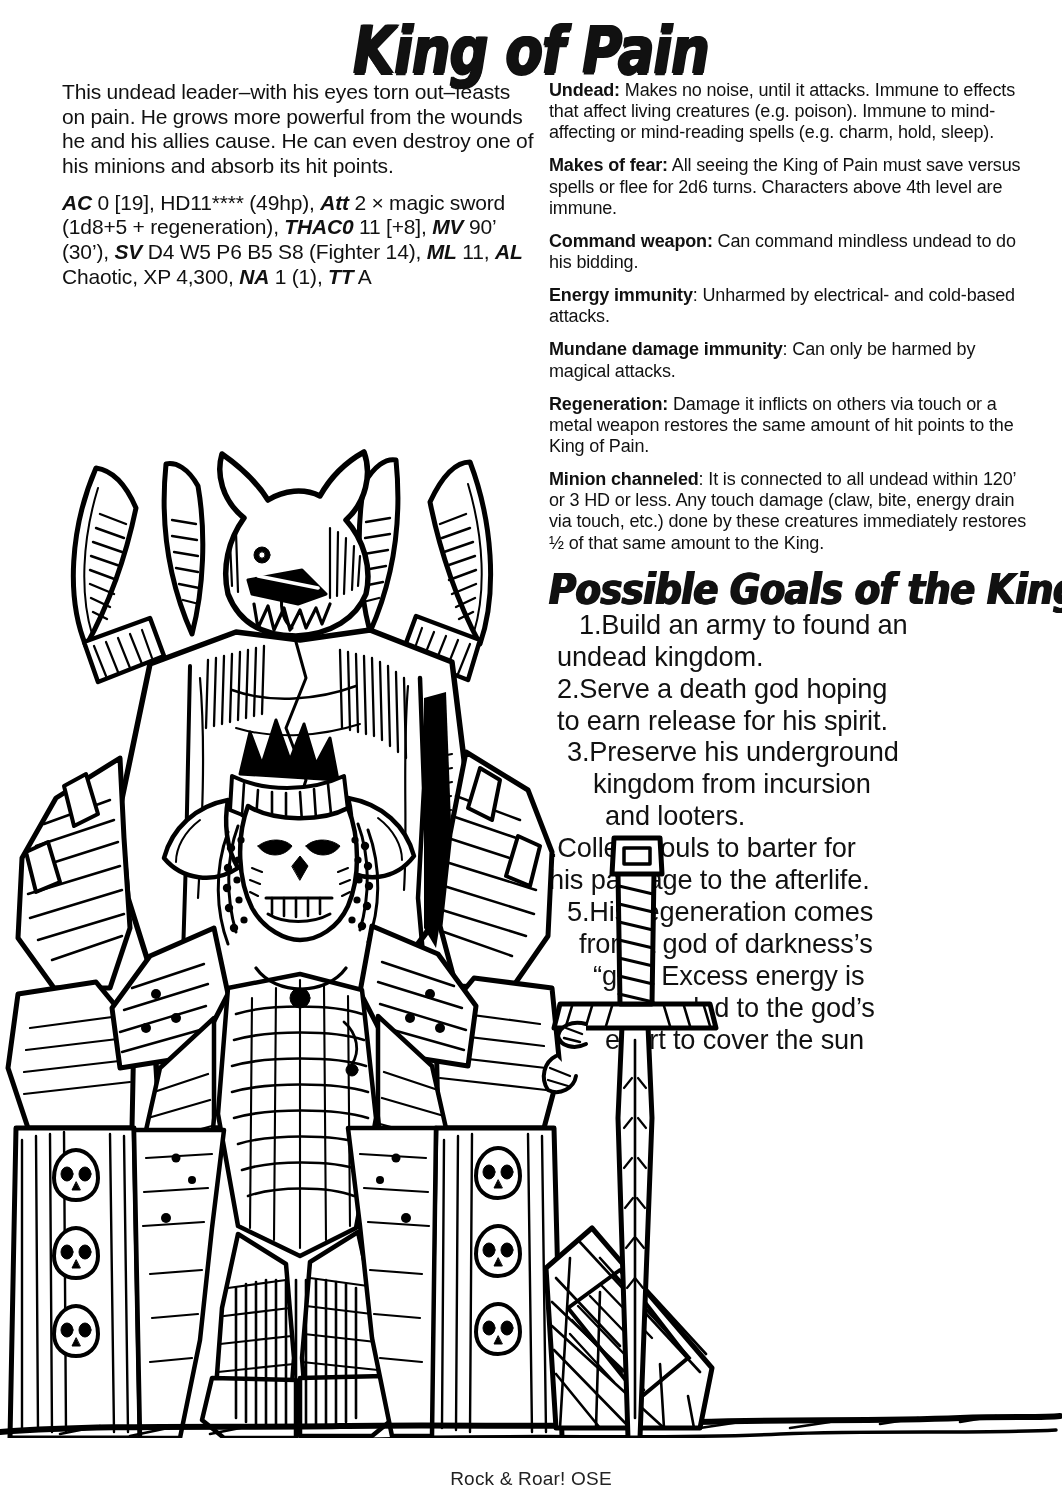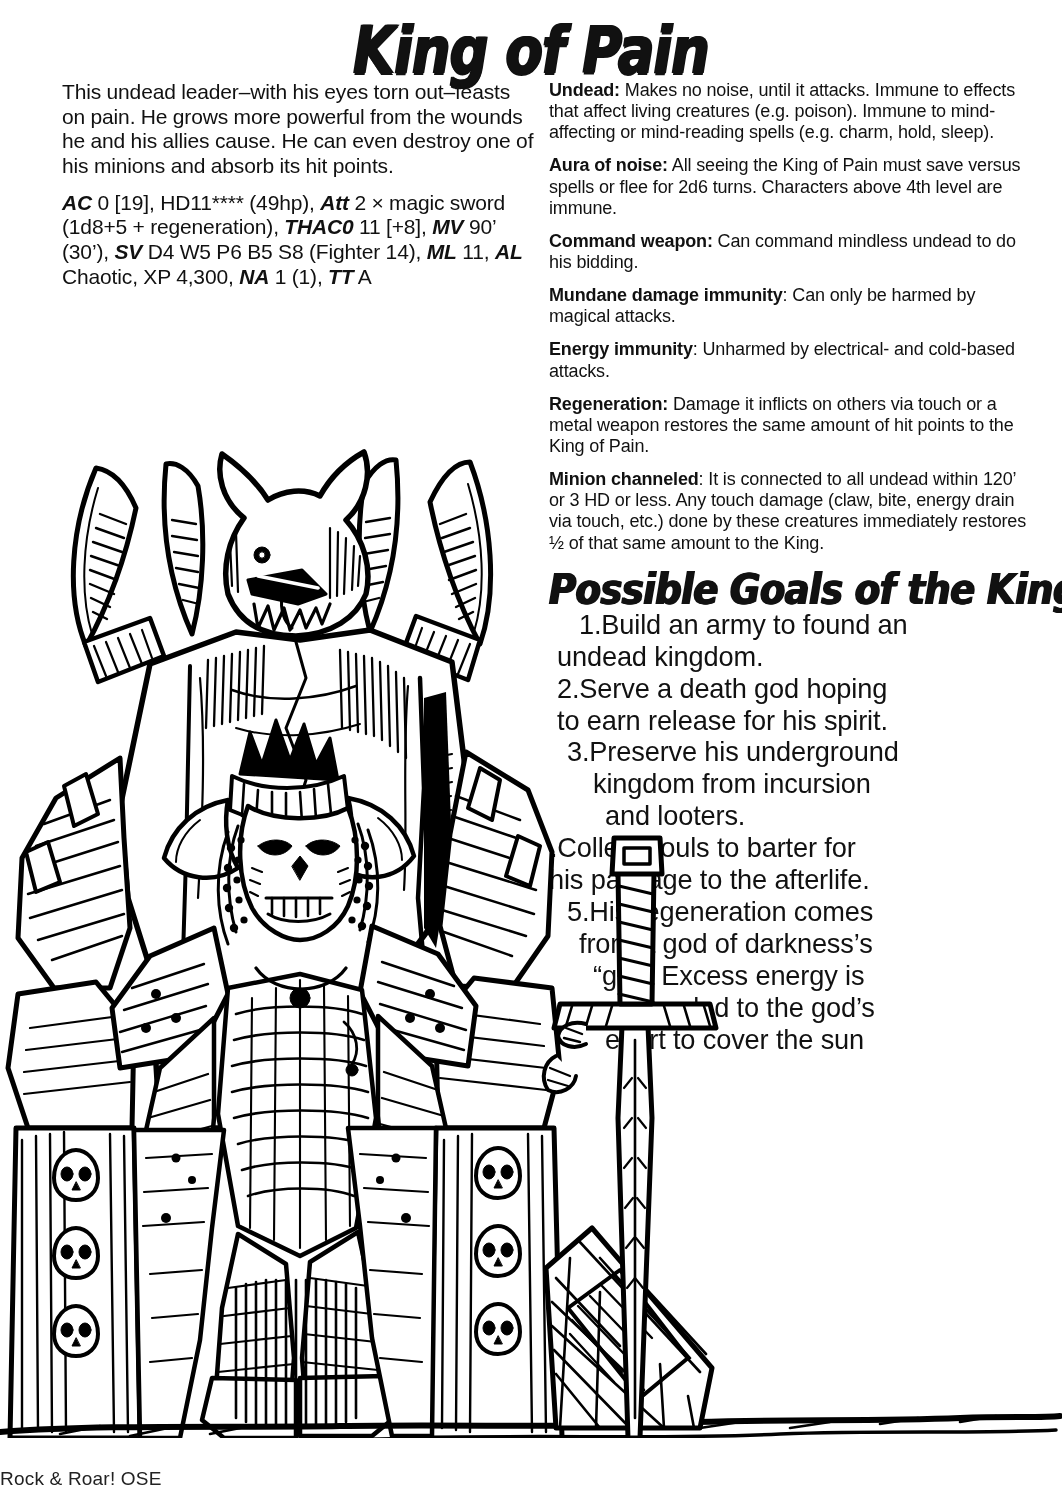--- a/index.html
+++ b/index.html
@@ -109,20 +109,21 @@
     width: 1062px; height: 1010px;
     pointer-events: none;
   }
   .illus svg { display: block; }
 
   
   .footer {
     position: absolute;
     left: 0; bottom: 22px;
     width: 1062px;
+    text-align: center;
     font-size: 19px;
     letter-spacing: 0.2px;
     color: #222;
   }
 </style>
 </head>
 <body>
 
 <div class="page-title">King of Pain</div>
 
@@ -133,27 +134,27 @@
     <p class="body-text">This undead leader–with his eyes torn out–feasts on pain. He grows more powerful from the wounds he and his allies cause. He can even destroy one of his minions and absorb its hit points.</p>
 
     <p class="body-text stat-block"><b>AC</b> <span>0 [19]</span>, <span>HD11**** (49hp)</span>, <b>Att</b> <span>2 × magic sword (1d8+5 + regeneration)</span>, <b>THAC0</b> <span>11 [+8]</span>, <b>MV</b> <span>90’ (30’)</span>, <b>SV</b> <span>D4 W5 P6 B5 S8 (Fighter 14)</span>, <b>ML</b> <span>11</span>, <b>AL</b> <span>Chaotic</span>, <span>XP 4,300</span>, <b>NA</b> <span>1 (1)</span>, <b>TT</b> <span>A</span></p>
 
   </div>
 
   <div class="col-right">
 
     <p class="ability"><span class="ab-name">Undead:</span><span> Makes no noise, until it attacks. Immune to effects that affect living creatures (e.g. poison). Immune to mind-affecting or mind-reading spells (e.g. charm, hold, sleep).</span></p>
 
-    <p class="ability"><span class="ab-name">Aura of noise:</span><span> All seeing the King of Pain must save versus spells or flee for 2d6 turns. Characters above 4th level are immune.</span></p>
+    <p class="ability"><span class="ab-name">Makes of fear:</span><span> All seeing the King of Pain must save versus spells or flee for 2d6 turns. Characters above 4th level are immune.</span></p>
 
     <p class="ability"><span class="ab-name">Command weapon:</span><span> Can command mindless undead to do his bidding.</span></p>
 
+    <p class="ability"><span class="ab-name">Energy immunity</span><span>: Unharmed by electrical- and cold-based attacks.</span></p>
+
     <p class="ability"><span class="ab-name">Mundane damage immunity</span><span>: Can only be harmed by magical attacks.</span></p>
-
-    <p class="ability"><span class="ab-name">Energy immunity</span><span>: Unharmed by electrical- and cold-based attacks.</span></p>
 
     <p class="ability"><span class="ab-name">Regeneration:</span><span> Damage it inflicts on others via touch or a metal weapon restores the same amount of hit points to the King of Pain.</span></p>
 
     <p class="ability"><span class="ab-name">Minion channeled</span><span>: It is connected to all undead within 120’ or 3 HD or less. Any touch damage (claw, bite, energy drain via touch, etc.) done by these creatures immediately restores ½ of that same amount to the King.</span></p>
 
     <div class="goals-heading">Possible Goals of the King</div>
 
     <div class="goals-wrap">
       <span class="goal-line g-ind3">1.Build an army to found an</span>
       <span class="goal-line g-ind1">undead kingdom.</span>

